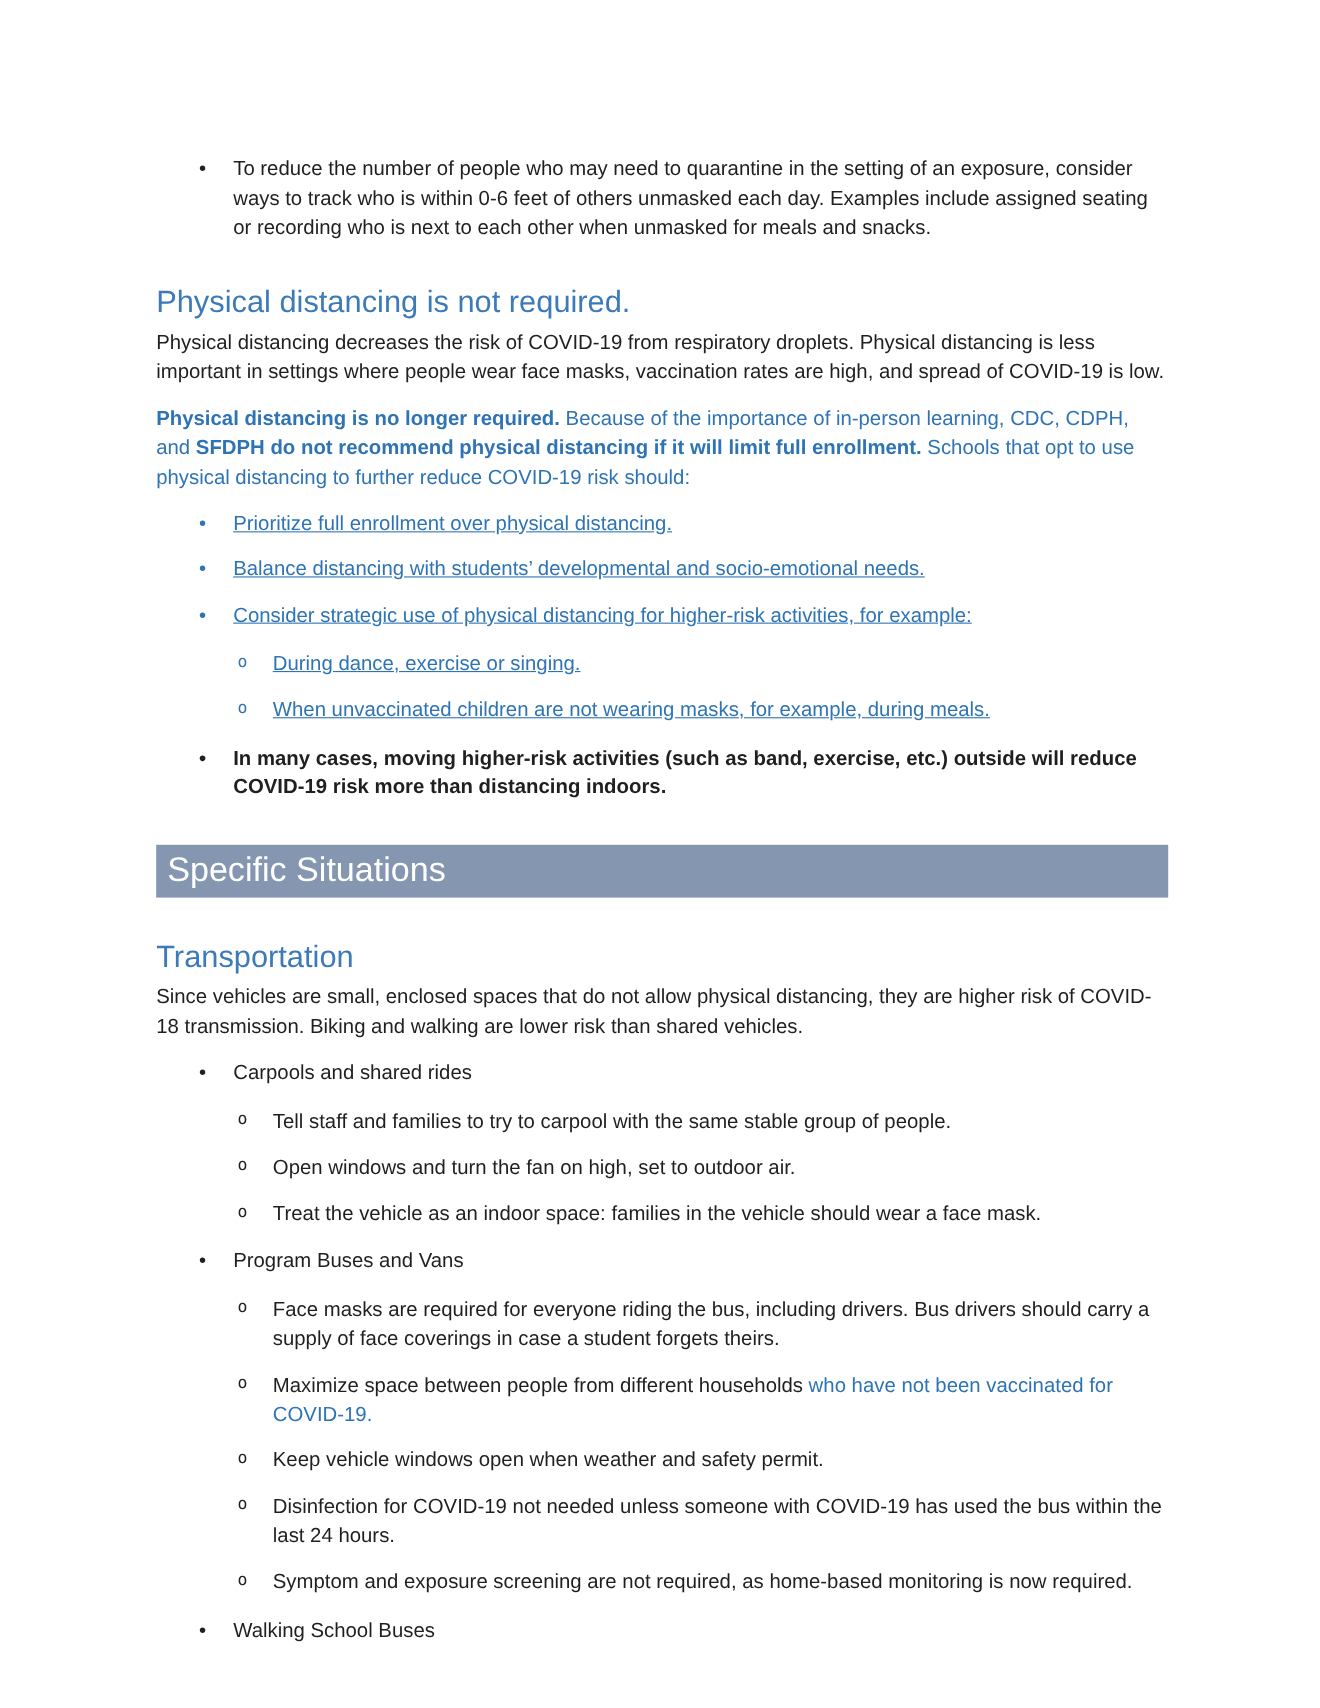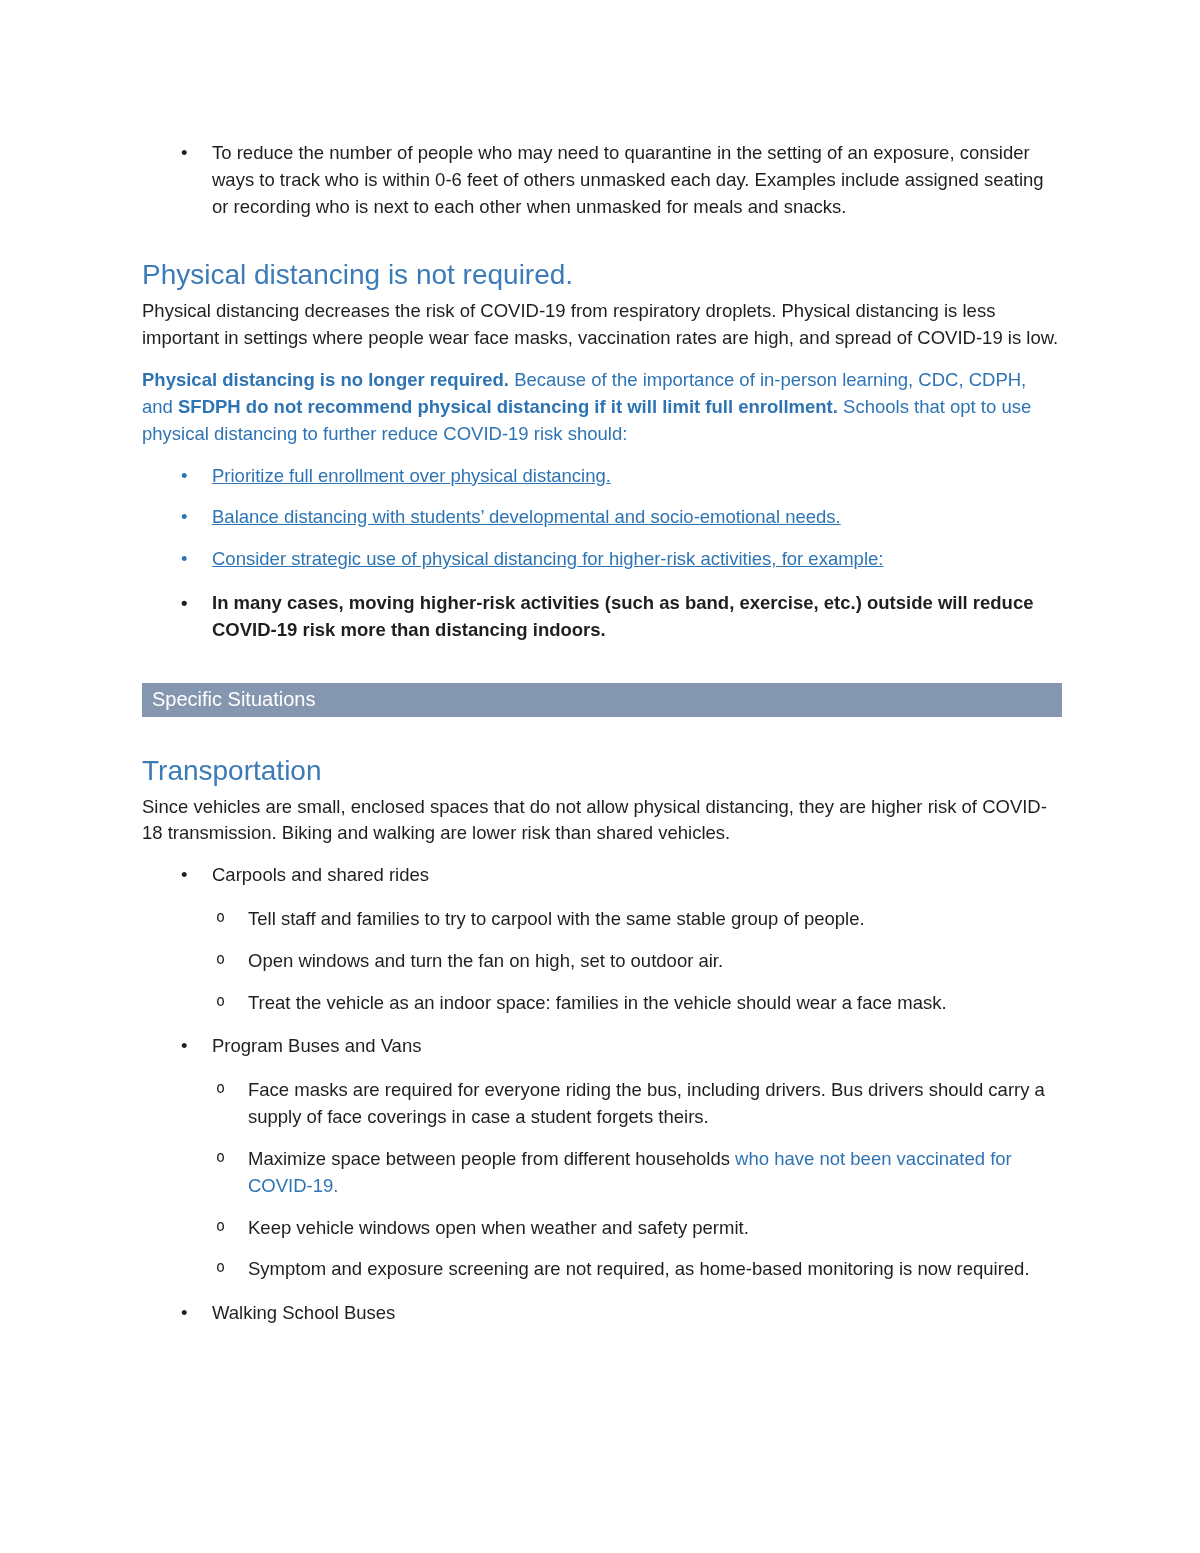--- a/index.html
+++ b/index.html
@@ -57,21 +57,21 @@
     left: 74px;
     top: 1px;
     font-family: "DejaVu Sans Mono", monospace;
     font-size: 15px;
   }
   li.blue-item { color: var(--body-blue); text-decoration: underline; }
 
   .section-bar {
     background: var(--bar-background);
     color: var(--bar-text);
-    font-size: 20px;
+    font-size: 31px;
     line-height: 1.3;
     padding: 3px 10px 5px 10px;
     margin: 22px 0 20px 0;
   }
 
   .footer { margin-top: auto; }
   .footer-org { margin-bottom: 2px; }
   .footer-row {
     display: flex;
     justify-content: space-between;
@@ -112,20 +112,28 @@
       <span>Prioritize full enrollment over physical distancing.</span>
     </li>
     <li class="blue-item">
       <span>Balance distancing with students’ developmental and socio-emotional needs.</span>
     </li>
     <li class="blue-item">
       <span>Consider strategic use of physical distancing for higher-risk activities, for example:</span>
     </li>
   </ul>
 
+  <ul class="bullets sub">
+    <li class="blue-item">
+      <span>During dance, exercise or singing.</span>
+    </li>
+    <li class="blue-item">
+      <span>When unvaccinated children are not wearing masks, for example, during meals.</span>
+    </li>
+  </ul>
 
   <ul class="bullets">
     <li class="bold">
       <span>In many cases, moving higher-risk activities (such as band, exercise, etc.) outside will reduce COVID-19 risk more than distancing indoors.</span>
     </li>
   </ul>
 
   <div class="section-bar">
     <span>Specific Situations</span>
   </div>
@@ -162,20 +170,23 @@
     <li>
       <span>Face masks are required for everyone riding the bus, including drivers.  Bus drivers should carry a supply of face coverings in case a student forgets theirs.</span>
     </li>
     <li>
       <span>Maximize space between people from different households </span><span class="blue-text">who have not been vaccinated for COVID-19.</span>
     </li>
     <li>
       <span>Keep vehicle windows open when weather and safety permit.</span>
     </li>
     <li>
+      <span>Disinfection for COVID-19 not needed unless someone with COVID-19 has used the bus within the last 24 hours.</span>
+    </li>
+    <li>
       <span>Symptom and exposure screening are not required, as home-based monitoring is now required.</span>
     </li>
   </ul>
 
   <ul class="bullets">
     <li>
       <span>Walking School Buses</span>
     </li>
   </ul>
 

